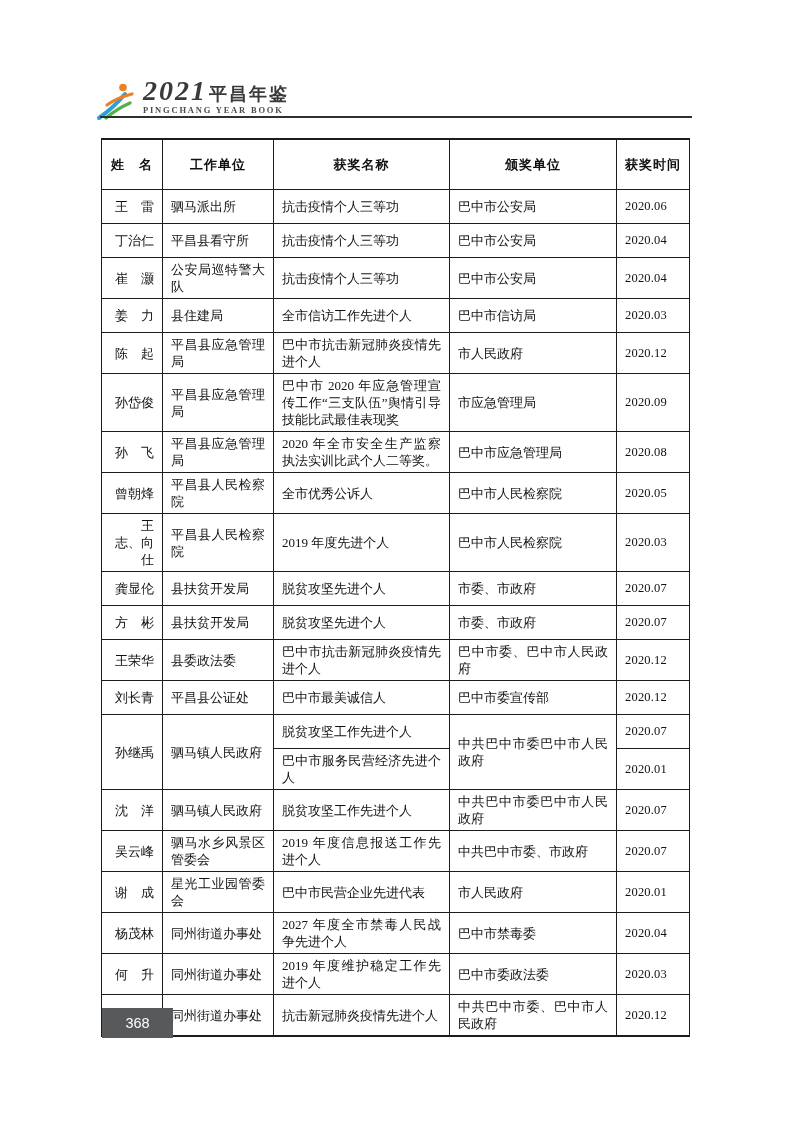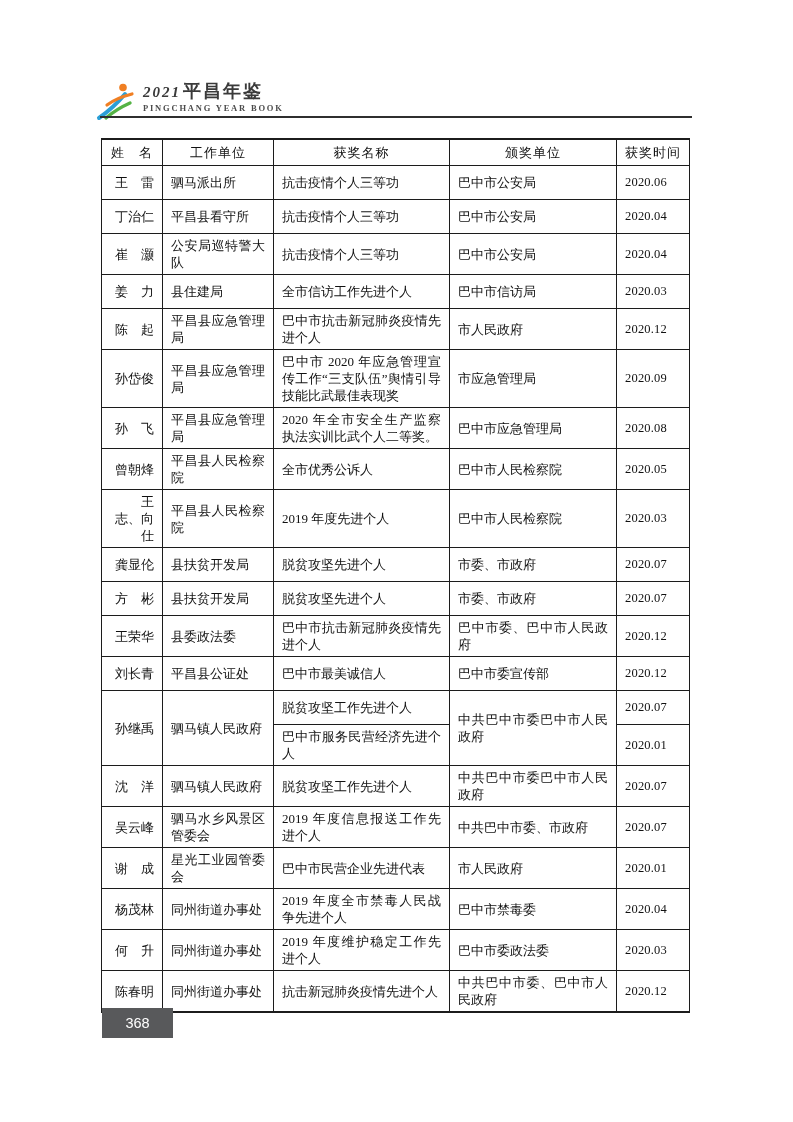--- a/index.html
+++ b/index.html
@@ -10,34 +10,34 @@
   }
   
   .brand { position:absolute; left:94px; top:81px; display:flex; align-items:flex-start; }
   .brand .logo { width:44px; height:40px; flex:0 0 auto; }
   .lg-blue   { fill:none; stroke:var(--logo_blue);   stroke-width:4;   stroke-linecap:round; }
   .lg-green  { fill:none; stroke:var(--logo_green);  stroke-width:3.4; stroke-linecap:round; }
   .lg-orange { fill:none; stroke:var(--logo_orange); stroke-width:3.2; stroke-linecap:round; }
   .lg-orange-fill { fill:var(--logo_orange); }
   .brand-text { margin-left:5px; }
   .brand-title { font-size:18px; font-weight:bold; color:#3a3a3a; line-height:20px; white-space:nowrap; }
-  .brand-title .year { font-style:italic; font-size:15px; letter-spacing:2px; margin-right:2px; }
+  .brand-title .year { font-style:italic; font-size:28px; letter-spacing:2px; margin-right:2px; }
   .brand-title .cn { letter-spacing:2px; }
   .brand-sub { font-size:8.5px; letter-spacing:1.8px; color:var(--subtitle_gray); margin-top:1px; white-space:nowrap;font-weight:bold; }
   .head-rule { position:absolute; left:100px; top:116px; width:592px; height:2px; background:#2f2f2f; }
   
   .table-wrap { position:absolute; left:101px; top:138px; width:589px; }
   table.awards {
     width:588px; border-collapse:collapse; table-layout:fixed;
     font-size:13px; color:#111;
     border-top:2.5px solid var(--ink); border-bottom:2.5px solid var(--ink);
     border-left:1.5px solid var(--ink); border-right:1.5px solid var(--ink);
   }
   table.awards th, table.awards td { border:1px solid var(--ink); vertical-align:middle; }
-  table.awards th { height:25px; font-weight:normal; text-align:center; letter-spacing:1px; padding:0 2px; }
+  table.awards th { height:25px; font-weight:bold; text-align:center; letter-spacing:1px; padding:12px 2px; }
   table.awards td { height:27px; padding:3px 8px; line-height:17px; }
   td.c-name   { text-align:right; padding-left:9px; padding-right:5px; }
   td.c-unit   { text-align:justify; text-align-last:auto; }
   td.c-award  { text-align:justify; }
   td.c-issuer { text-align:justify; }
   td.c-time   { text-align:left; padding-left:6px; padding-right:2px; font-size:12.5px; letter-spacing:0.2px;margin-left:10px; }
   
   .page-num {
     position:absolute; left:102px; top:1008px; width:71px; height:30px;
     background:var(--page_number_bg); color:var(--page_number_fg);
@@ -203,21 +203,21 @@
           <tr>
             <td class="c-name">谢　成</td>
             <td class="c-unit">星光工业园管委会</td>
             <td class="c-award">巴中市民营企业先进代表</td>
             <td class="c-issuer">市人民政府</td>
             <td class="c-time">2020.01</td>
           </tr>
           <tr>
             <td class="c-name">杨茂林</td>
             <td class="c-unit">同州街道办事处</td>
-            <td class="c-award">2019 年度全市禁毒人民战争先进个人</td>
+            <td class="c-award">2027 年度全市禁毒人民战争先进个人</td>
             <td class="c-issuer">巴中市禁毒委</td>
             <td class="c-time">2020.04</td>
           </tr>
           <tr>
             <td class="c-name">何　升</td>
             <td class="c-unit">同州街道办事处</td>
             <td class="c-award">2019 年度维护稳定工作先进个人</td>
             <td class="c-issuer">巴中市委政法委</td>
             <td class="c-time">2020.03</td>
           </tr>

